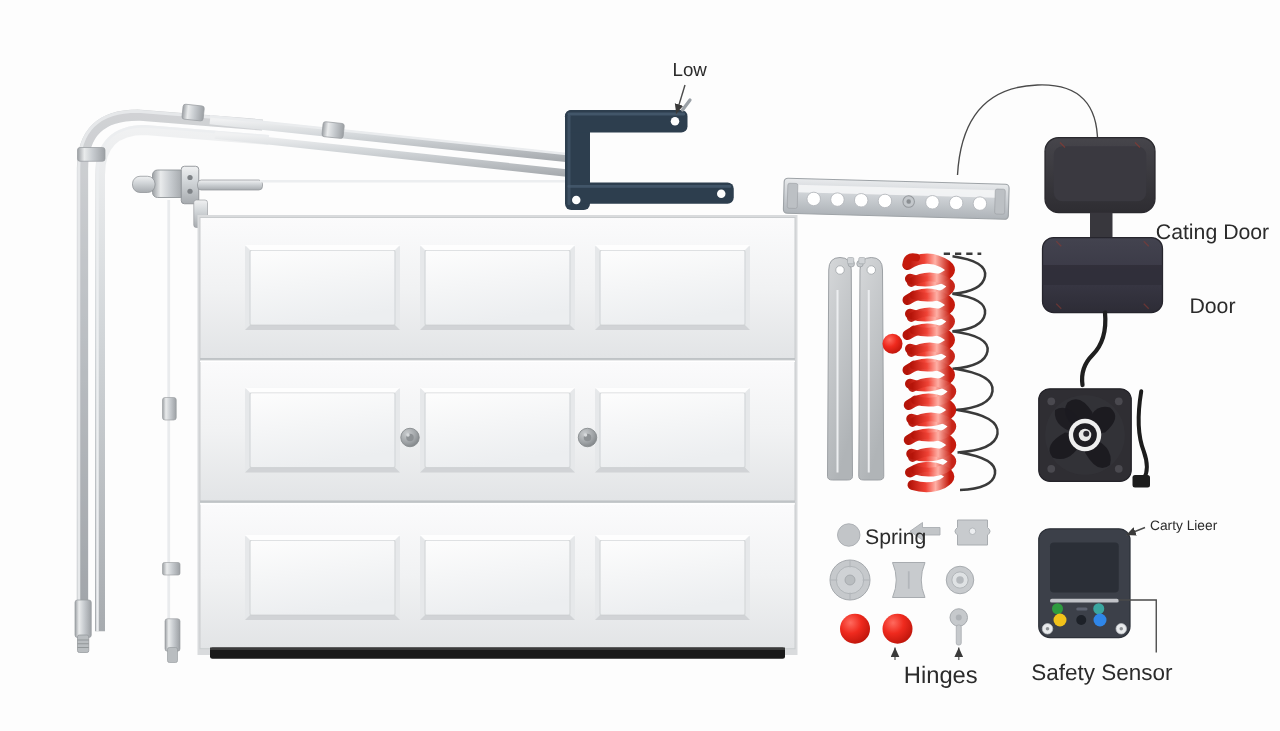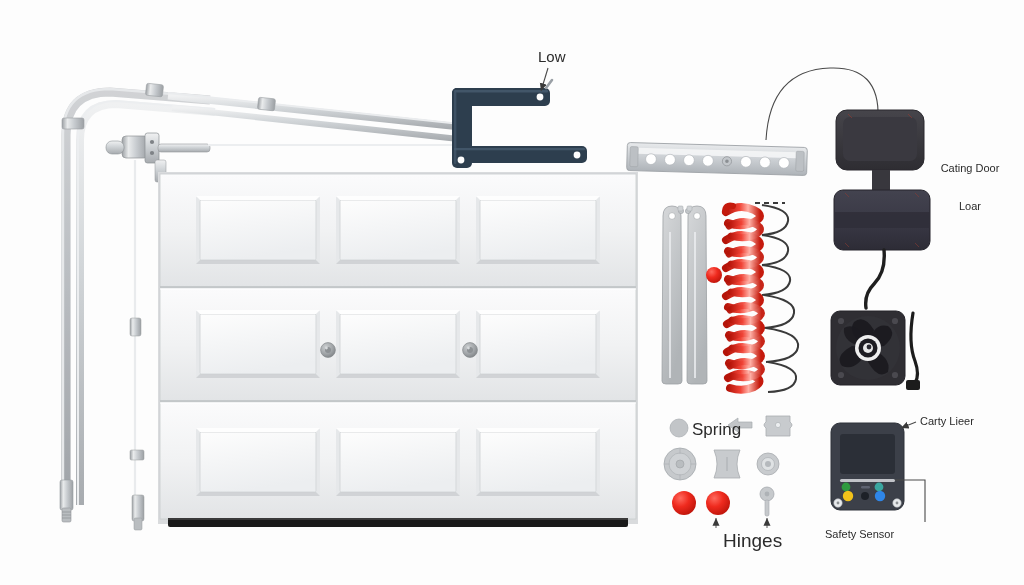--- a/index.html
+++ b/index.html
@@ -12,23 +12,23 @@
   }
   #stage{position:absolute;left:0;top:0;width:1024px;height:585px;}
   .lbl{
     position:absolute;
     font-family:"Liberation Sans", sans-serif;
     color:#2b2b2b;
     white-space:pre;
     line-height:1.15;
   }
   #lbl-low{left:538px;top:48px;font-size:15px;}
-  #lbl-opener{left:922px;top:137px;font-size:11px;text-align:center;width:96px;}
+  #lbl-opener{left:922px;top:137px;font-size:17px;text-align:center;width:96px;}
   #lbl-carty{left:920px;top:415px;font-size:11px;}
-  #lbl-safety{left:825px;top:528px;font-size:11px;}
+  #lbl-safety{left:825px;top:528px;font-size:18px;}
   #lbl-spring{left:692px;top:420px;font-size:17px;}
   #lbl-hinges{left:723px;top:530px;font-size:19px;}
 </style>
 </head>
 <body>
 
 <div id="stage">
 
 <svg width="1024" height="585" viewBox="0 0 1024 585" style="position:absolute;left:0;top:0;">
 
@@ -457,21 +457,21 @@
   <g>
     <path d="M895,480 L925,480 L925,522" stroke="#4a4a4a" stroke-width="1.1" fill="none"></path>
   </g>
 
 </svg>
 
 <div class="lbl" id="lbl-low">Low</div>
 
 <div class="lbl" id="lbl-opener">
   <div>Cating Door</div>
-  <div>Loar</div>
+  <div>Door</div>
 </div>
 
 <div class="lbl" id="lbl-carty">Carty Lieer</div>
 
 <div class="lbl" id="lbl-safety">Safety Sensor</div>
 
 <div class="lbl" id="lbl-spring">Spring</div>
 
 <div class="lbl" id="lbl-hinges">Hinges</div>
 

